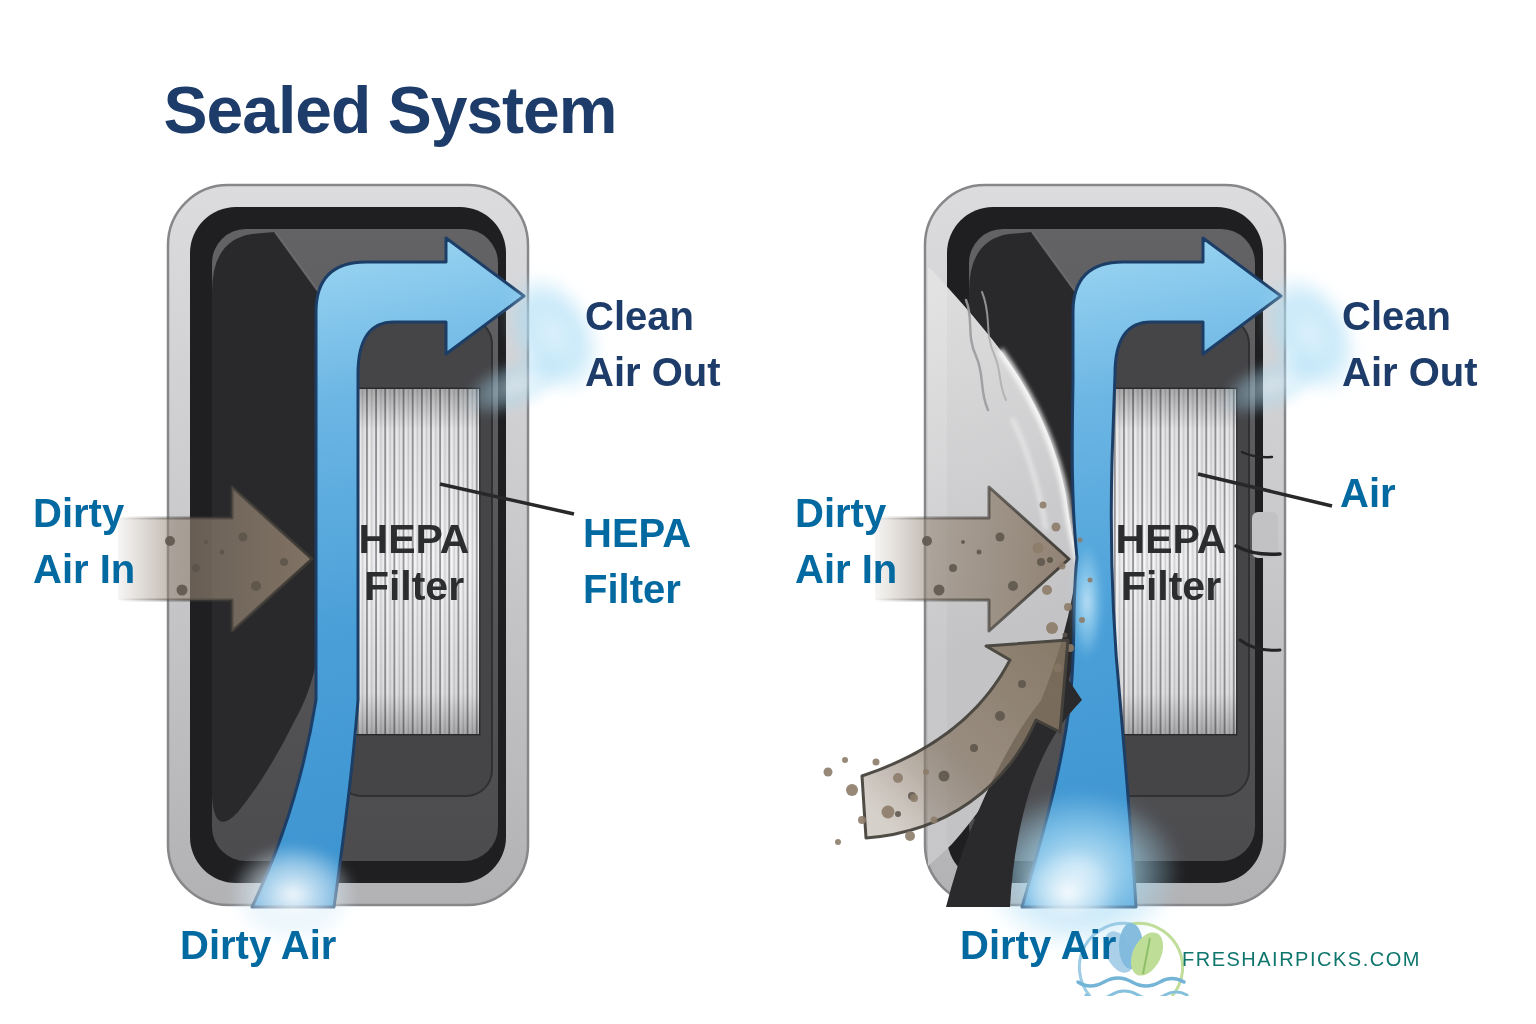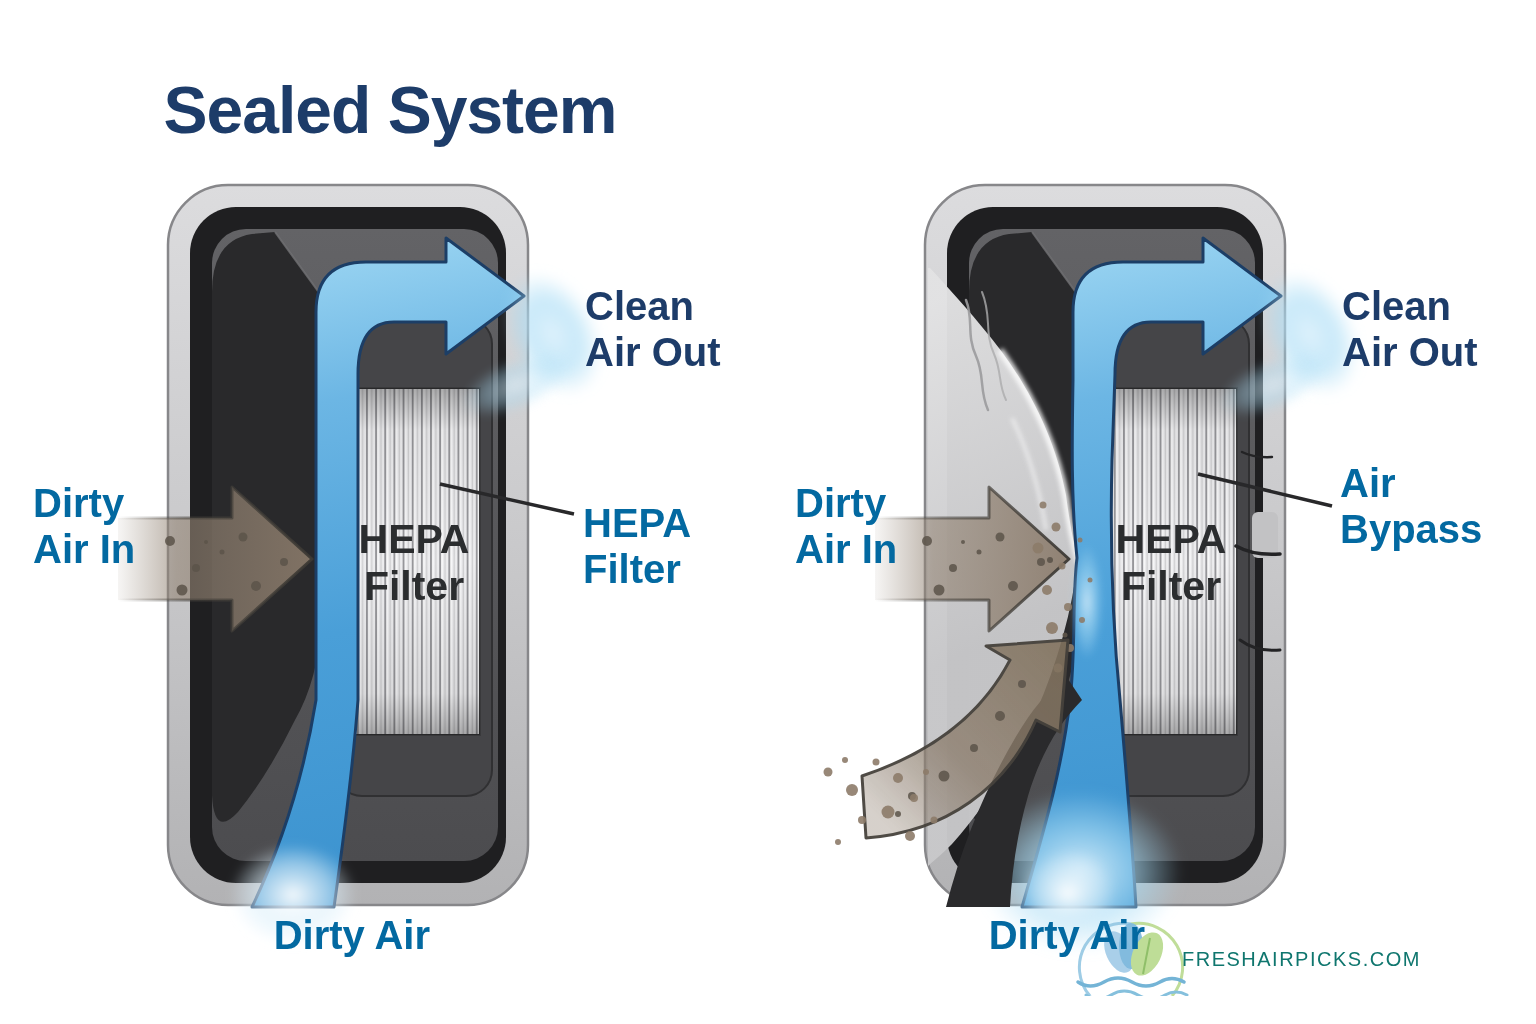--- a/index.html
+++ b/index.html
@@ -2,26 +2,26 @@
 <html><head>
 <meta charset="utf-8">
 <style>
   html,body{margin:0;padding:0;background:#ffffff;}
   #canvas{position:relative;width:1536px;height:996px;background:#ffffff;overflow:hidden;
           font-family:"Liberation Sans",sans-serif;}
   #diagram-svg{position:absolute;left:0;top:0;}
   .title{position:absolute;top:72px;width:560px;text-align:center;
          font-size:66px;font-weight:bold;color:#1d3c69;letter-spacing:-1px;}
   .lbl{position:absolute;font-weight:bold;font-size:40px;line-height:46px;color:#0369a1;}
-  .lbl span{display:block;}
+  .lbl span{display:block;margin-top:10px;}
   .navy{color:#1d3c69;}
   .onfilter{position:absolute;width:160px;text-align:center;font-weight:bold;
             font-size:41px;line-height:47px;color:#2b2d2f;}
   .onfilter span{display:block;}
-  .ctr{text-align:right;}
+  .ctr{text-align:left;}
   #watermark-text{position:absolute;left:1182px;top:948px;font-size:20px;font-weight:normal;
                   color:#0f766e;letter-spacing:1.5px;}
 </style>
 </head>
 <body>
 
 <div id="canvas">
 
 <svg id="diagram-svg" width="1536" height="1024" viewBox="0 0 1536 1024">
   <defs>
@@ -274,21 +274,20 @@
   <span>HEPA</span>
   <span>Filter</span>
 </div>
 
 <div class="lbl" style="left:583px;top:500px;">
   <span>HEPA</span>
   <span>Filter</span>
 </div>
 <div class="lbl" style="left:1340px;top:460px;">
   <span>Air</span>
-  <span>Bypass</span>
 </div>
 
 <div class="lbl ctr" style="left:180px;top:912px;width:250px;">
   <span>Dirty Air</span>
 </div>
 <div class="lbl ctr" style="left:960px;top:912px;width:185px;">
   <span>Dirty Air</span>
 </div>
 
 <div id="watermark-text">FRESHAIRPICKS.COM</div>

